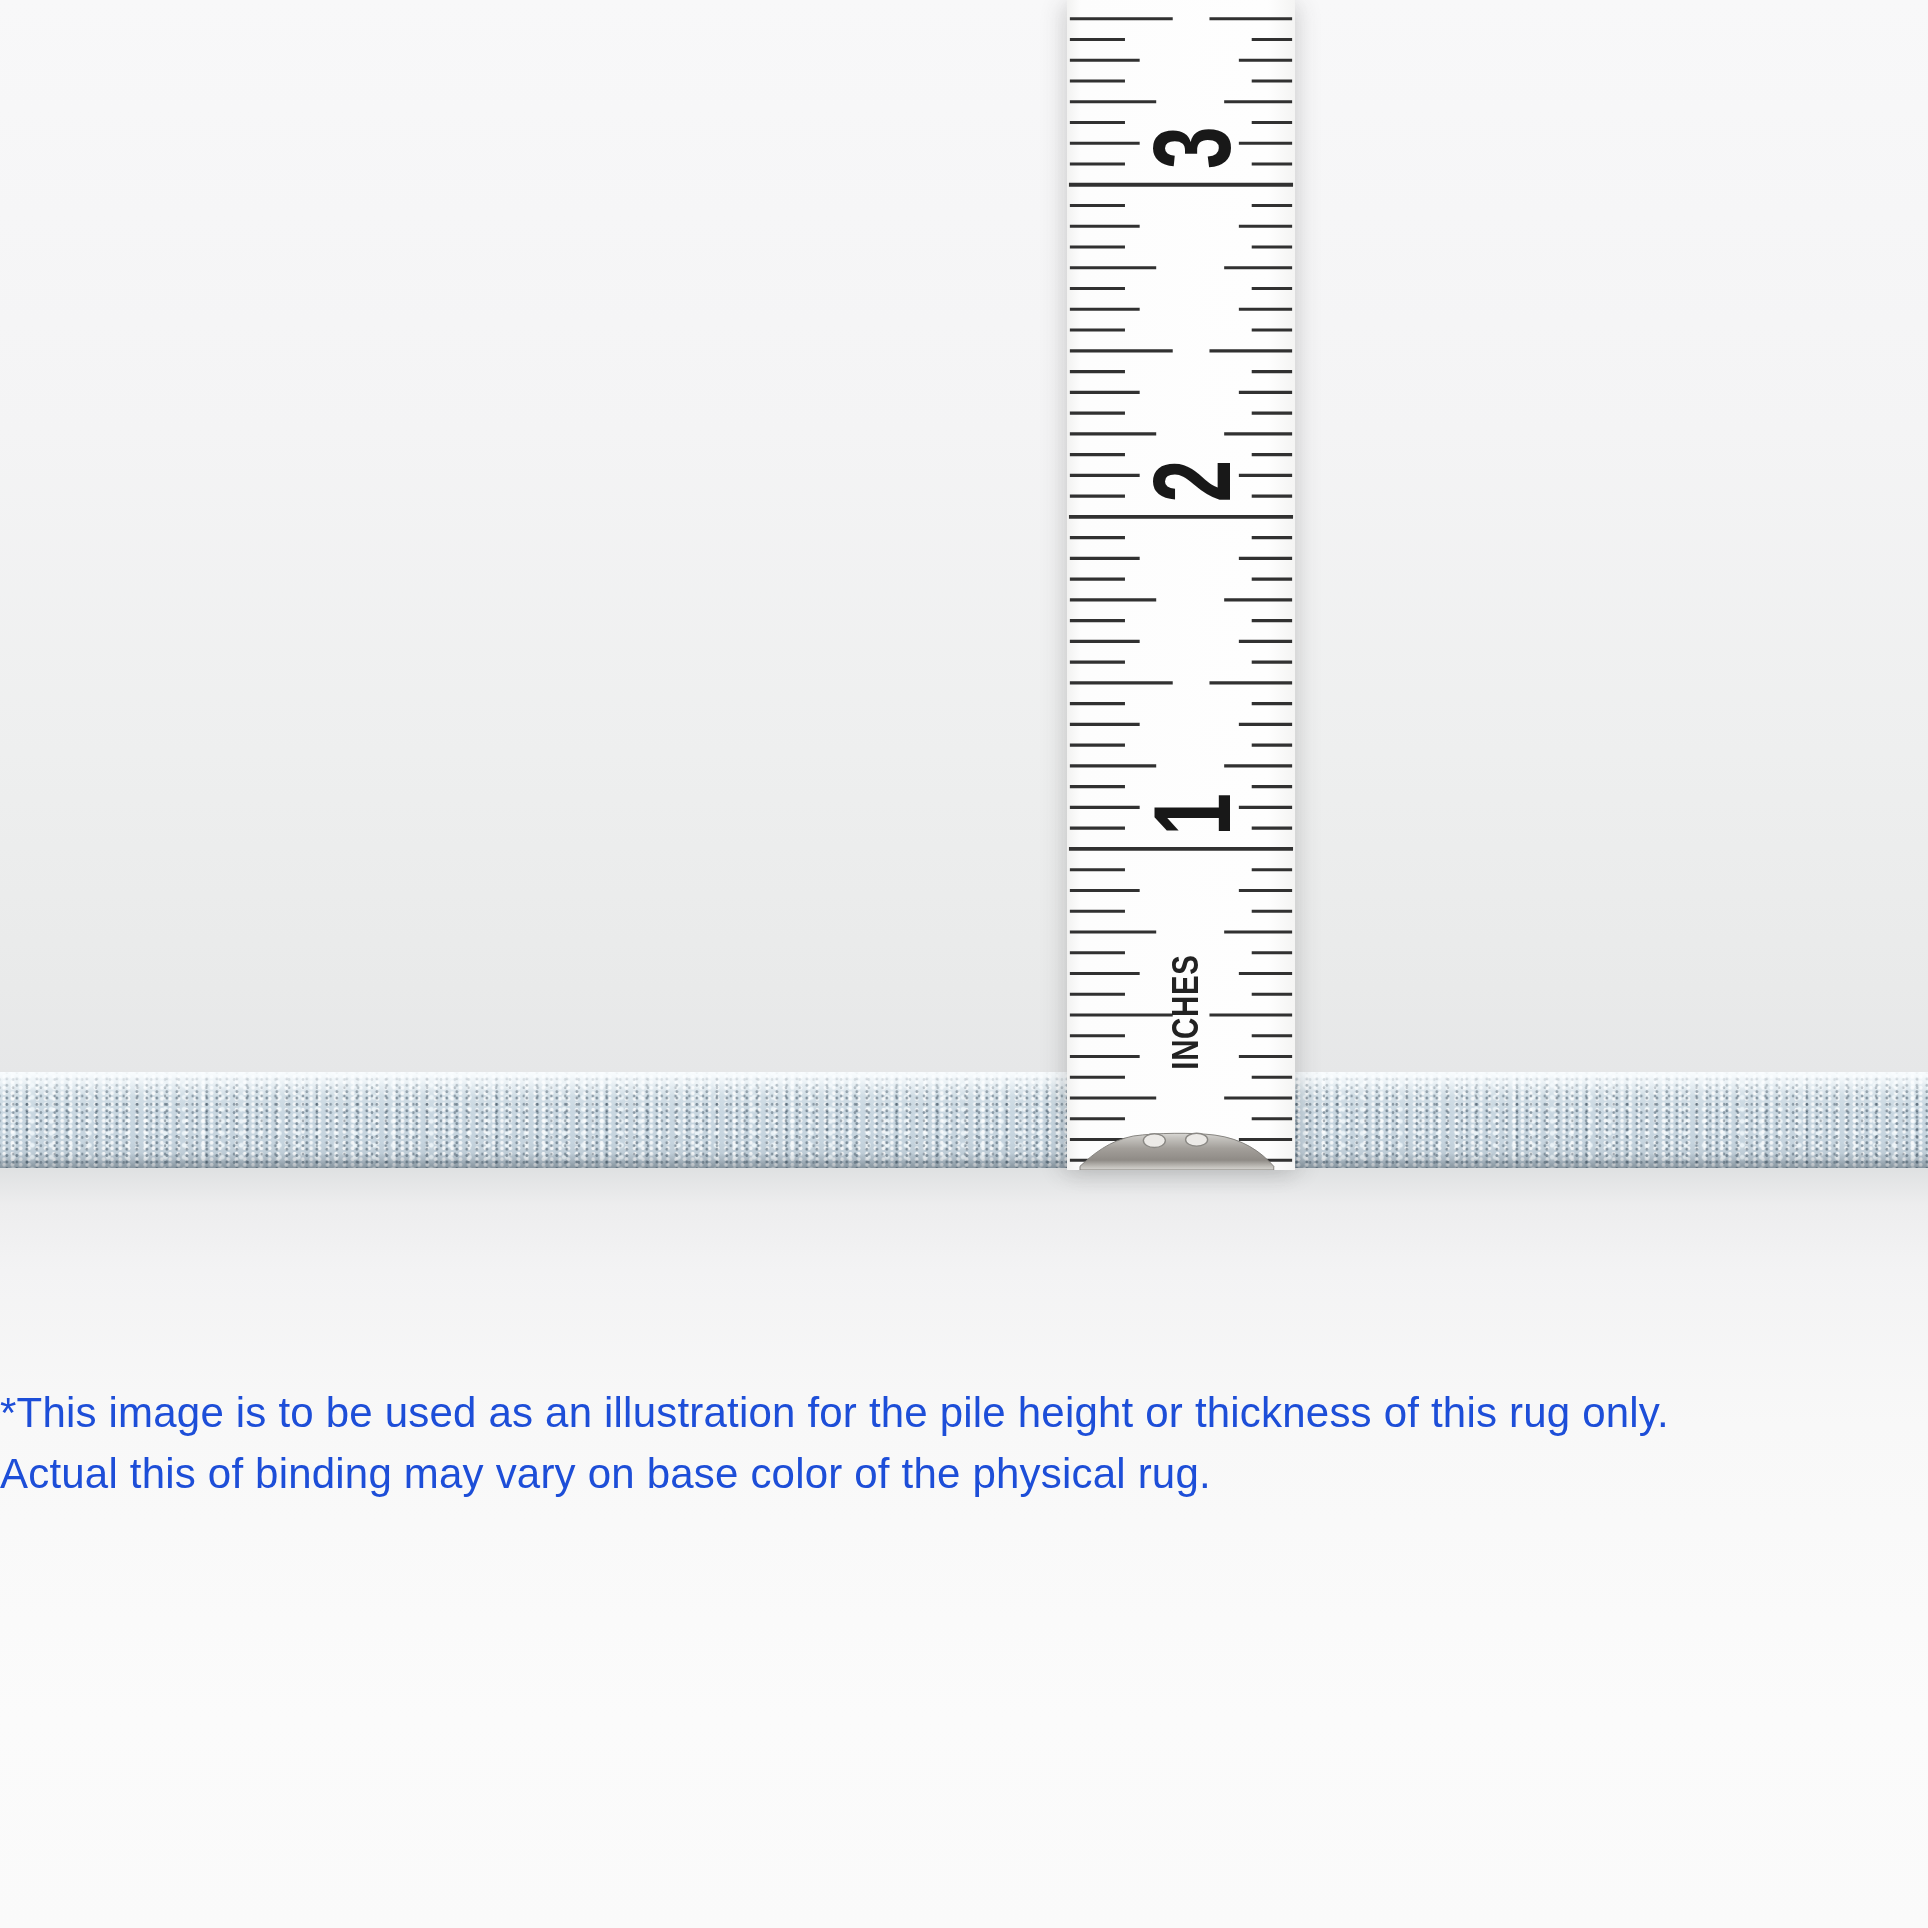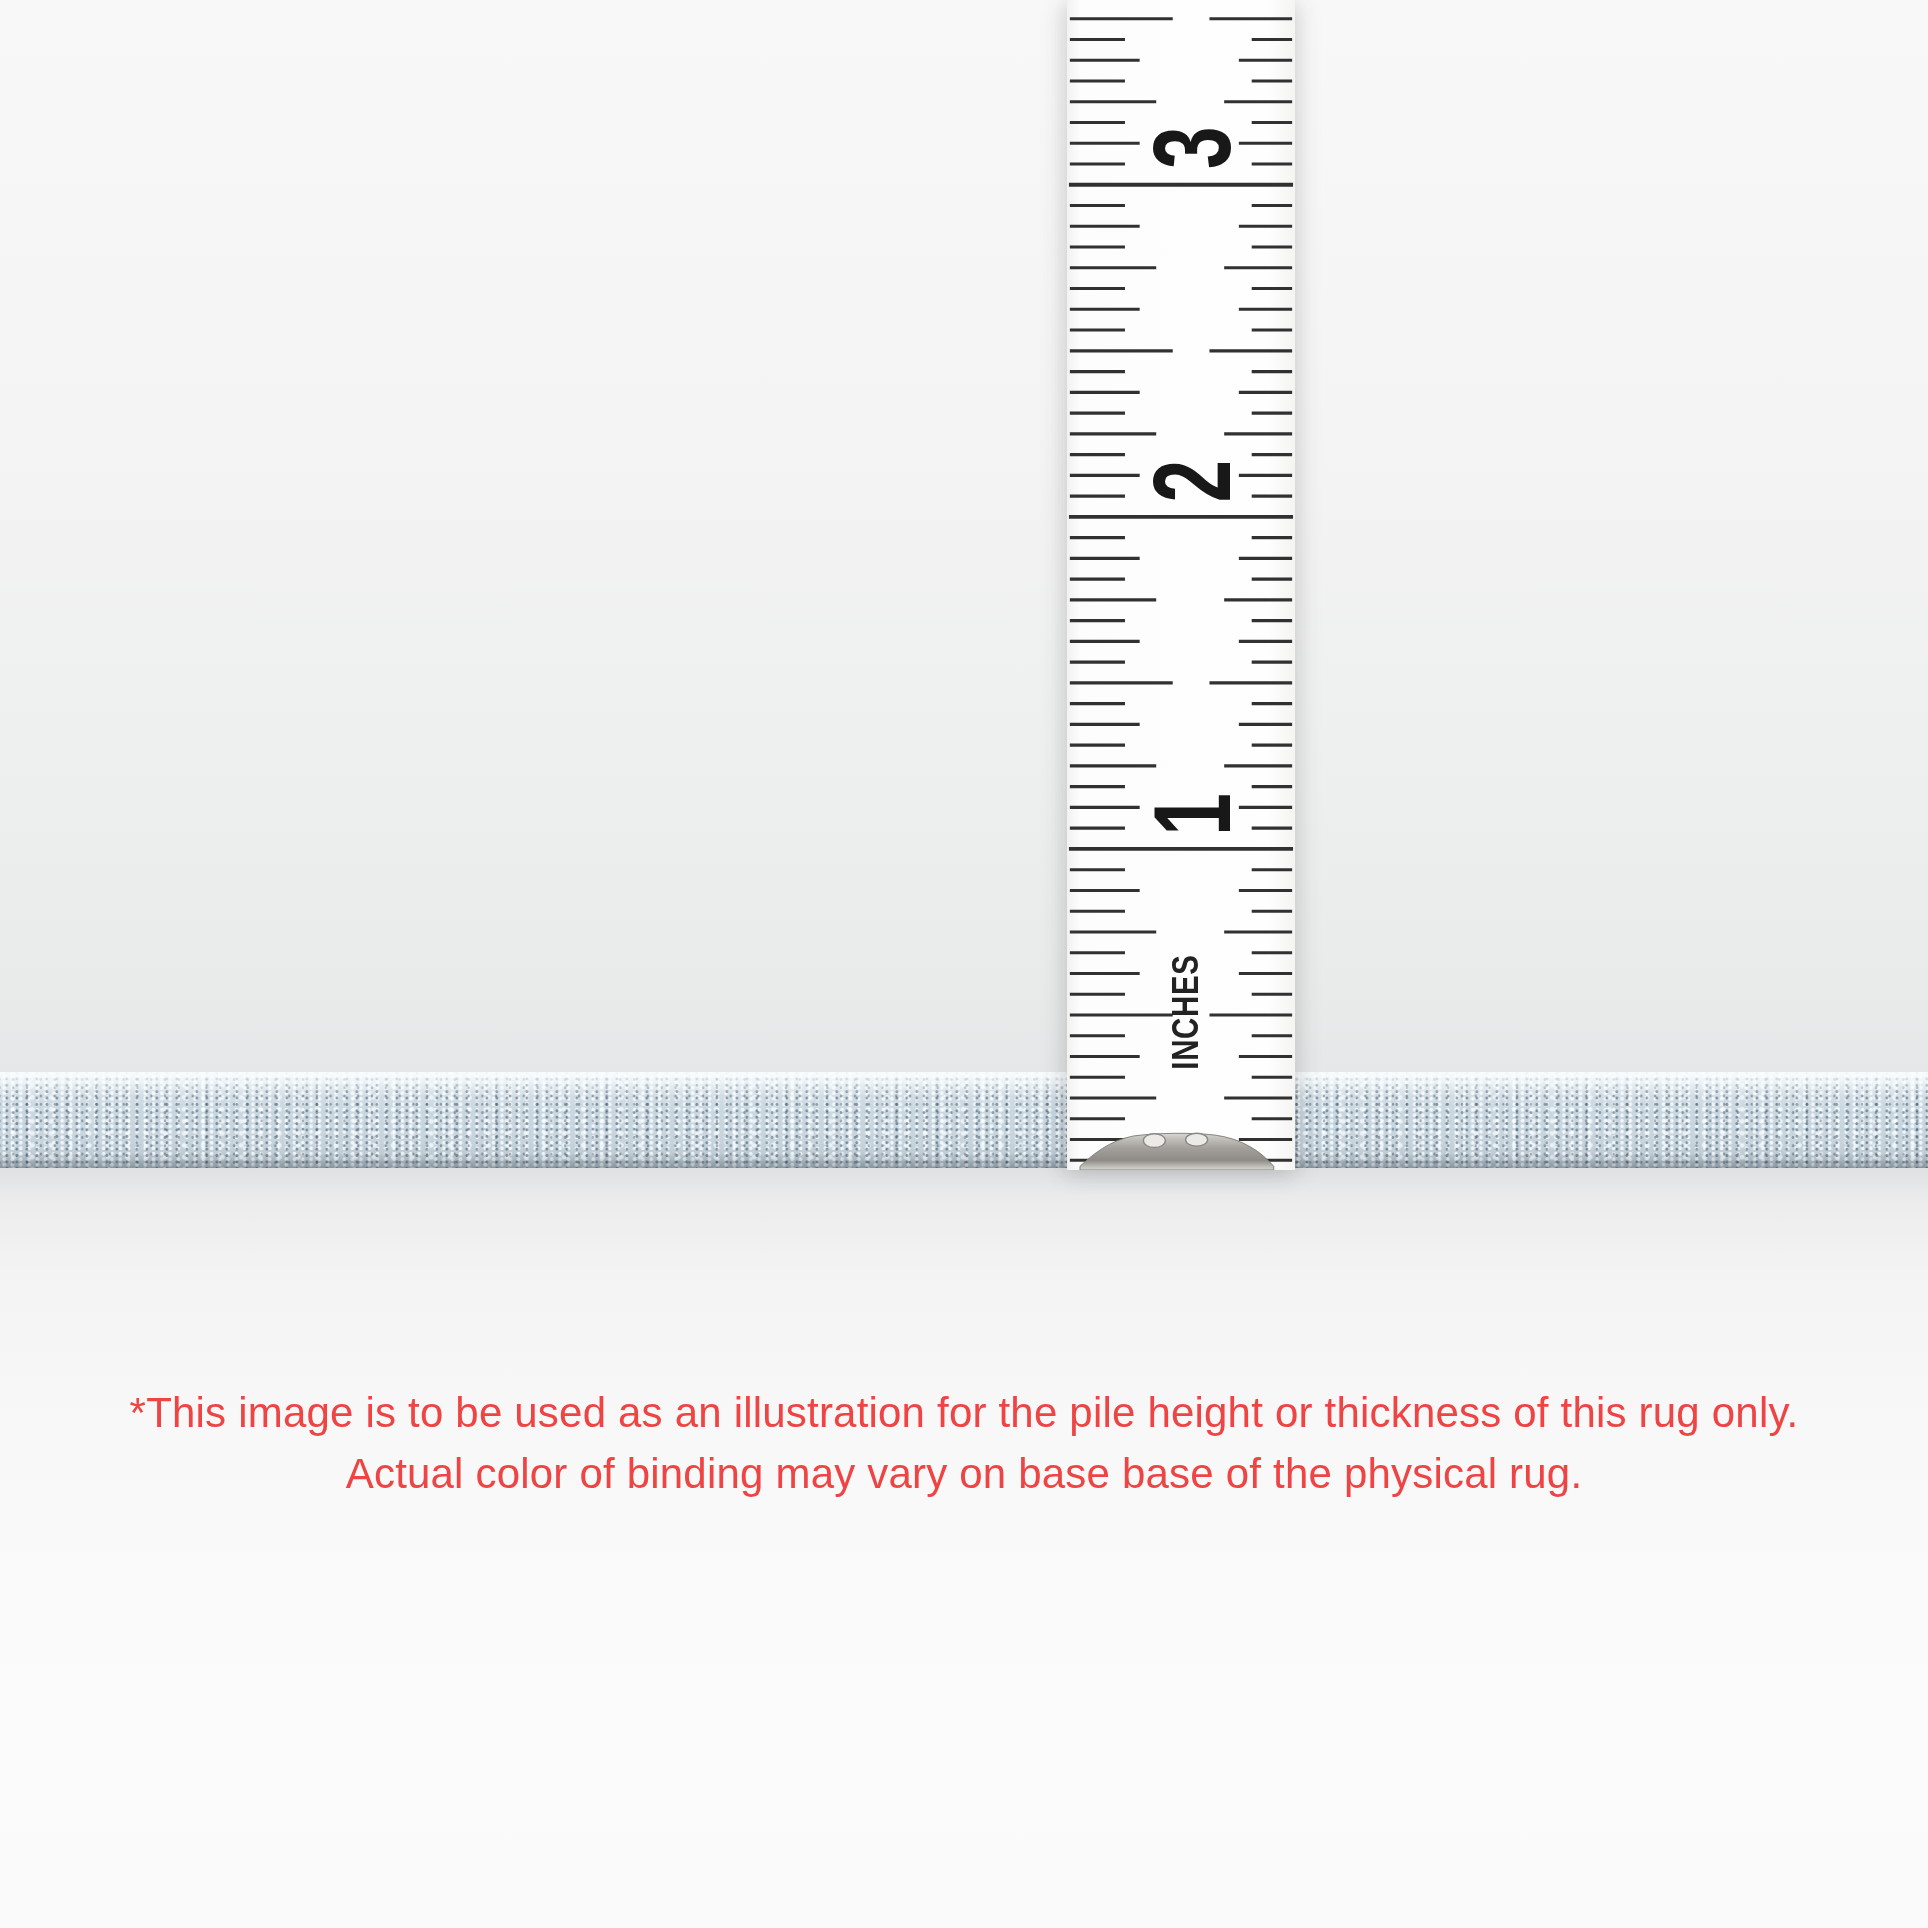--- a/index.html
+++ b/index.html
@@ -30,22 +30,22 @@
   .floor{position:absolute;left:0;top:1168px;width:1928px;height:760px;z-index:3;
        background:linear-gradient(180deg,#dfe1e2 0px,#ededee 37px,#f3f3f4 101px,#f8f8f8 257px,#fbfbfb 551px,#fafafa 100%);}
 
   
   .ruler{position:absolute;left:1067px;top:0;width:228px;height:1170px;z-index:4;
        background:linear-gradient(90deg,#f2f2f1 0%,#fdfdfd 6%,#fefefe 88%,#f4f4f3 100%);
        box-shadow:-7.3px 3.7px 20px rgba(60,60,60,.14), 7.3px 3.7px 20px rgba(60,60,60,.12);}
   .ruler svg{display:block;}
 
   
-  .caption{position:absolute;left:0;top:1382px;width:1928px;z-index:5;text-align:center;
-       color:#ef4444;font-size:42px;line-height:61px;font-weight:500;letter-spacing:0.2px;}
+  .caption{position:absolute;left:0;top:1382px;width:1928px;z-index:5;
+       color:#1d4ed8;font-size:42px;line-height:61px;font-weight:500;letter-spacing:0.2px;}
   .caption div{white-space:nowrap;}
 </style>
 </head>
 <body>
 
 <div class="scene">
   <div class="wall"></div>
   <div class="rug"></div>
   <div class="floor"></div>
 
@@ -181,16 +181,16 @@
           <text transform="translate(129,1102) rotate(-90) scale(0.8,1)" text-anchor="middle" dominant-baseline="central" font-family="&quot;Liberation Sans&quot;,sans-serif" font-size="40" font-weight="bold" letter-spacing="1" fill="#222222">INCHES</text>
         </g>
       <path d="M14,1274 L14,1270 C28,1257 46,1242 72,1237 C97,1233.5 136,1233 161,1236 C191,1240 211,1254 225,1270 L225,1274 Z" fill="url(#clipGrad)" stroke="#7e7c78" stroke-width="1"></path>
       <ellipse cx="95" cy="1242" rx="12" ry="7.5" fill="#eceae7" stroke="#8a8884" stroke-width="1.5"></ellipse>
       <ellipse cx="141" cy="1241" rx="12" ry="7" fill="#eceae7" stroke="#8a8884" stroke-width="1.5"></ellipse>
     </svg>
   </div>
 
   <div class="caption">
     <div>*This image is to be used as an illustration for the pile height or thickness of this rug only.</div>
-    <div>Actual color of binding may vary on base base of the physical rug.</div>
+    <div>Actual this of binding may vary on base color of the physical rug.</div>
   </div>
 </div>
 
 
 </body></html>

